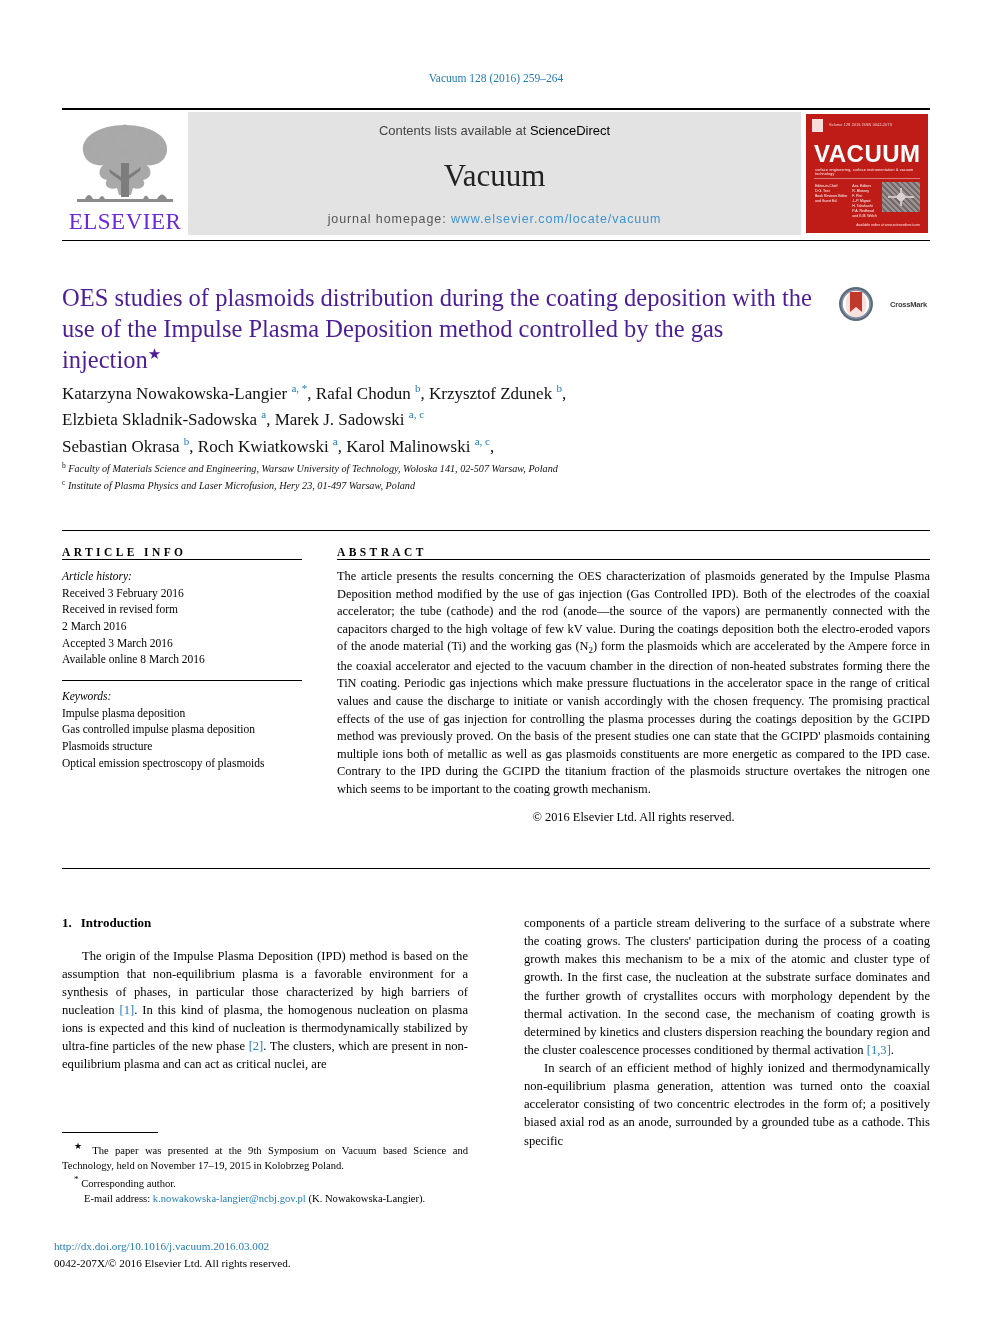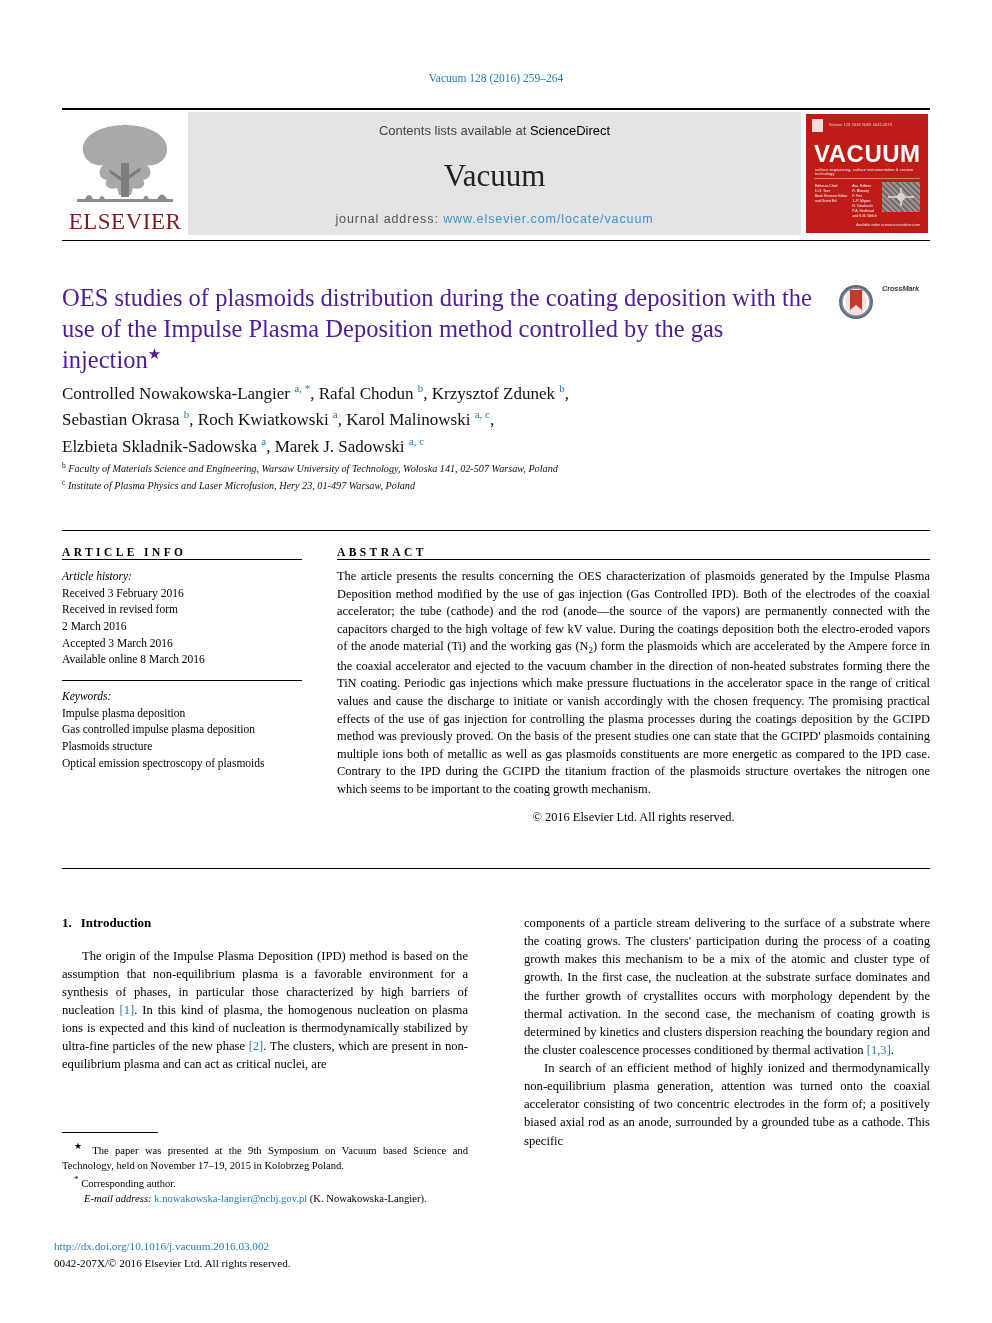--- a/index.html
+++ b/index.html
@@ -59,21 +59,21 @@
     align-items: center;
     justify-content: flex-end;
     padding-bottom: 2px;
     box-sizing: border-box;
   }
   .tree-svg { display:block; }
   .elsevier-word {
     font-family: "Liberation Serif", serif;
     font-size: 23px;
     letter-spacing: 0.5px;
-    color: #7f1d1d;
+    color: #6d28d9;
     line-height: 1;
     margin-top: 1px;
   }
   .masthead-center {
     flex: 1 1 auto;
     background: #e3e3e3;
     display: flex;
     flex-direction: column;
     justify-content: space-between;
     align-items: center;
@@ -190,22 +190,22 @@
   }
   .paper-title .star { font-size: 15px; vertical-align: super; }
 
   .crossmark {
     position: absolute;
     top: 2px;
     right: 0px;
     width: 92px;
     height: 40px;
     display: flex;
-    gap: 8px;
-    font-style: italic;
+    align-items: center;
+    gap: 16px;
   }
   .crossmark-label {
     font-family: "Liberation Sans", sans-serif;
     font-size: 7.5px;
     font-weight: bold;
     color: #3a3a3a;
     letter-spacing: -0.2px;
   }
 
   
@@ -324,21 +324,21 @@
     top: 1140px;
     left: 62px;
     width: 406px;
     font-size: 10.6px;
     line-height: 1.45;
     text-align: justify;
   }
   .fn { text-indent: 12px; }
   .fn .mark { font-size: 9px; vertical-align: super; }
   .fn-email { text-indent: 22px; }
-  .fn-email .it { font-style: italic; }
+  .fn-email .it { }
   .link { color: #1f7bb6; }
 
   .doi-block {
     position: absolute;
     top: 1238px;
     left: 54px;
     width: 430px;
     font-size: 11.2px;
     line-height: 1.5;
   }
@@ -388,21 +388,21 @@
       </svg>
       <div class="elsevier-word">ELSEVIER</div>
     </div>
 
     <div class="masthead-center">
       <div class="contents-line">
         <span>Contents lists available at </span><span class="sd">ScienceDirect</span>
       </div>
       <div class="journal-name">Vacuum</div>
       <div class="homepage-line">
-        <span>journal address: </span><span class="url">www.elsevier.com/locate/vacuum</span>
+        <span>journal homepage: </span><span class="url">www.elsevier.com/locate/vacuum</span>
       </div>
     </div>
 
     <div class="cover">
       <div class="cover-inner">
         <div class="cover-topbar">
           <div class="cover-elsmark"></div>
           <div class="tt">Volume 128  2016  ISSN 0042-207X</div>
         </div>
         <div class="cover-title">VACUUM</div>
@@ -437,23 +437,23 @@
         <circle cx="18" cy="18" r="14" fill="#ffffff"></circle>
         <ellipse cx="18" cy="18" rx="10.5" ry="14" fill="#c0392b" opacity="0.15"></ellipse>
         <path d="M12 6 h12 v20 l-6 -5 l-6 5 Z" fill="#c0392b"></path>
         <circle cx="18" cy="18" r="14" fill="none" stroke="#8792a2" stroke-width="1.6"></circle>
       </svg>
       <span class="crossmark-label">CrossMark</span>
     </div>
   </div>
 
   <div class="authors">
-    <div><span>Controlled Nowakowska-Langier </span><sup>a, *</sup><span>, Rafal Chodun </span><sup>b</sup><span>, Krzysztof Zdunek </span><sup>b</sup><span>,</span></div>
+    <div><span>Katarzyna Nowakowska-Langier </span><sup>a, *</sup><span>, Rafal Chodun </span><sup>b</sup><span>, Krzysztof Zdunek </span><sup>b</sup><span>,</span></div>
+    <div><span>Elzbieta Skladnik-Sadowska </span><sup>a</sup><span>, Marek J. Sadowski </span><sup>a, c</sup></div>
     <div><span>Sebastian Okrasa </span><sup>b</sup><span>, Roch Kwiatkowski </span><sup>a</sup><span>, Karol Malinowski </span><sup>a, c</sup><span>,</span></div>
-    <div><span>Elzbieta Skladnik-Sadowska </span><sup>a</sup><span>, Marek J. Sadowski </span><sup>a, c</sup></div>
   </div>
 
   <div class="affiliations">
     <div><sup>b</sup> <span>Faculty of Materials Science and Engineering, Warsaw University of Technology, Woloska 141, 02-507 Warsaw, Poland</span></div>
     <div><sup>c</sup> <span>Institute of Plasma Physics and Laser Microfusion, Hery 23, 01-497 Warsaw, Poland</span></div>
   </div>
 
   <div class="rule-thin rule-band-top" style="top:530px"></div>
   <div class="rule-thin rule-band-bottom" style="top:868px"></div>
 

